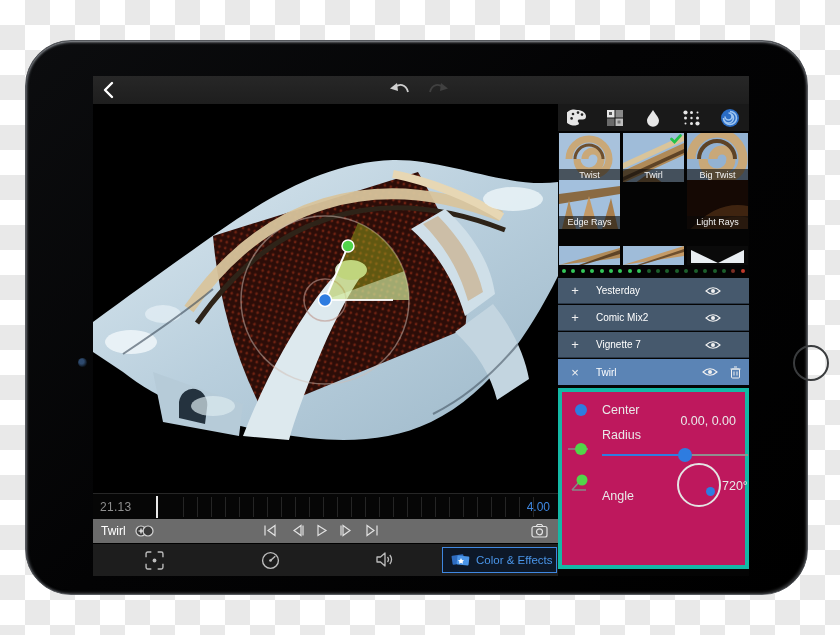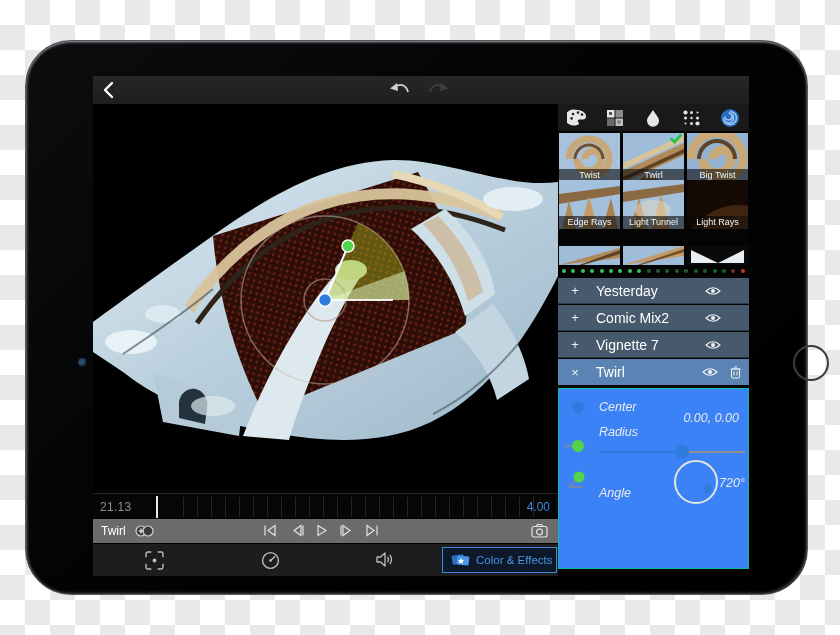--- a/index.html
+++ b/index.html
@@ -82,25 +82,25 @@
 
   .pagedots { left:4px; top:163px; width:183px; height:8px; display:flex;
     align-items:center; justify-content:space-between; }
   .pdot { width:4px; height:4px; border-radius:50%; flex:0 0 auto; }
 
   .layer { left:0; width:191px; height:26px; background:#46596d;
     border-bottom:1px solid #2a3848; display:flex; align-items:center; color:#fff; }
   .ly1{top:174px}.ly2{top:201px}.ly3{top:228px}.ly4{top:255px; height:26px;}
   .layer.sel { background:#5b84b5; border-bottom:none; }
   .l-prefix { width:14px; margin-left:10px; font-size:13px; color:#f0f0f0; text-align:center; }
-  .l-label { margin-left:14px; font-size:14px; flex:1; }
+  .l-label { margin-left:14px; font-size:10px; flex:1; }
   .l-eye { margin-right:12px; } .l-trash { margin-right:8px; }
   .layer:not(.sel) .l-eye { margin-right:28px; }
 
-  .params { left:0; top:284px; width:191px; height:181px; border:1px solid #14b8a6; background:#3b82f6;font-style:italic; }
+  .params { left:0; top:284px; width:191px; height:181px; border:4px solid #14b8a6; background:#be185d; }
   .prow { position:absolute; color:#e9e9e9; font-size:12.5px; }
   .p-ico { position:absolute; left:12px; }
   .center-lbl { left:40px; top:11px; } .center-val { right:9px; top:22px; }
   .radius-lbl { left:40px; top:36px; }
   .slider { left:40px; top:56px; width:146px; height:14px; }
   .slider .track { position:absolute; left:0; top:6px; width:100%; height:2px; background:#8f8f8f; }
   .slider .fill  { position:absolute; left:0; top:6px; height:2px; background:#2e7ce0; }
   .slider .thumbp { position:absolute; top:0; width:14px; height:14px; margin-left:-7px;
     border-radius:50%; background:#2e7ce0; }
   .angle-lbl { left:40px; top:97px; }
@@ -380,30 +380,20 @@
         <div class="thumb th1">
           <svg width="61" height="53" viewBox="0 0 61 53">
             <rect width="61" height="53" fill="#a3c0dd"></rect>
             <polygon points="0,14 61,6 61,14 0,24" fill="#8a6a42"></polygon>
             <polygon points="2,53 10,20 18,53" fill="#b08a58"></polygon>
             <polygon points="20,53 30,16 40,53" fill="#c49a66"></polygon>
             <polygon points="42,53 52,18 60,53" fill="#a97f4e"></polygon>
           </svg>
           <div class="tlabel">Edge Rays</div>
         </div>
-        <div class="thumb th2">
-          <svg width="61" height="53" viewBox="0 0 61 53">
-            <rect width="61" height="53" fill="#a3c0dd"></rect>
-            <polygon points="0,12 61,4 61,12 0,22" fill="#8a6a42"></polygon>
-            <polygon points="6,53 16,18 26,53" fill="#b08a58"></polygon>
-            <polygon points="28,53 38,14 48,53" fill="#c49a66"></polygon>
-            <ellipse cx="30" cy="30" rx="18" ry="10" fill="#e8dcc2" opacity=".5"></ellipse>
-          </svg>
-          <div class="tlabel">Light Tunnel</div>
-        </div>
         <div class="thumb th3">
           <svg width="61" height="53" viewBox="0 0 61 53">
             <rect width="61" height="53" fill="#150904"></rect>
             <path d="M0,53 C 20,30 40,22 61,26 L61,53 Z" fill="#4a2c14" opacity=".8"></path>
             <path d="M10,53 C 30,38 48,34 61,38 L61,53 Z" fill="#6b3f1c" opacity=".6"></path>
           </svg>
           <div class="tlabel">Light Rays</div>
         </div>
       </div>
 

